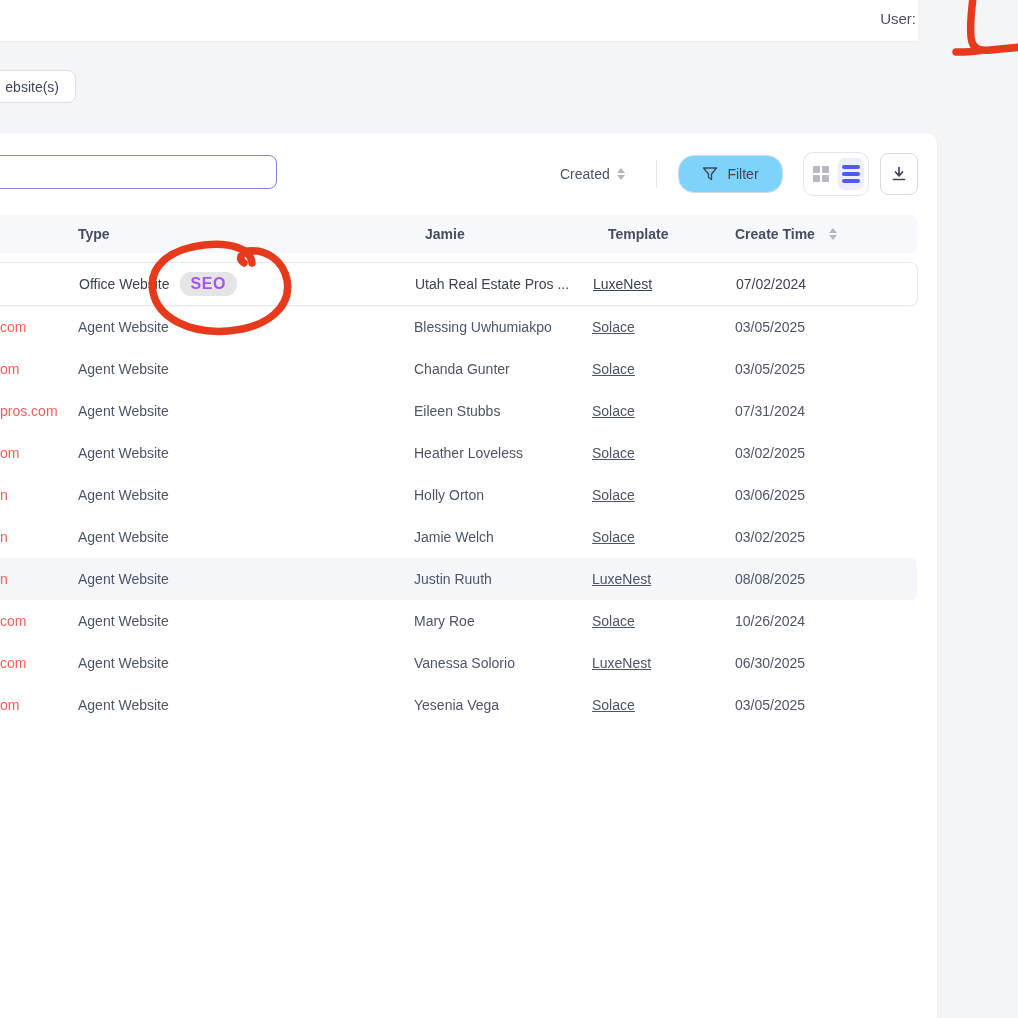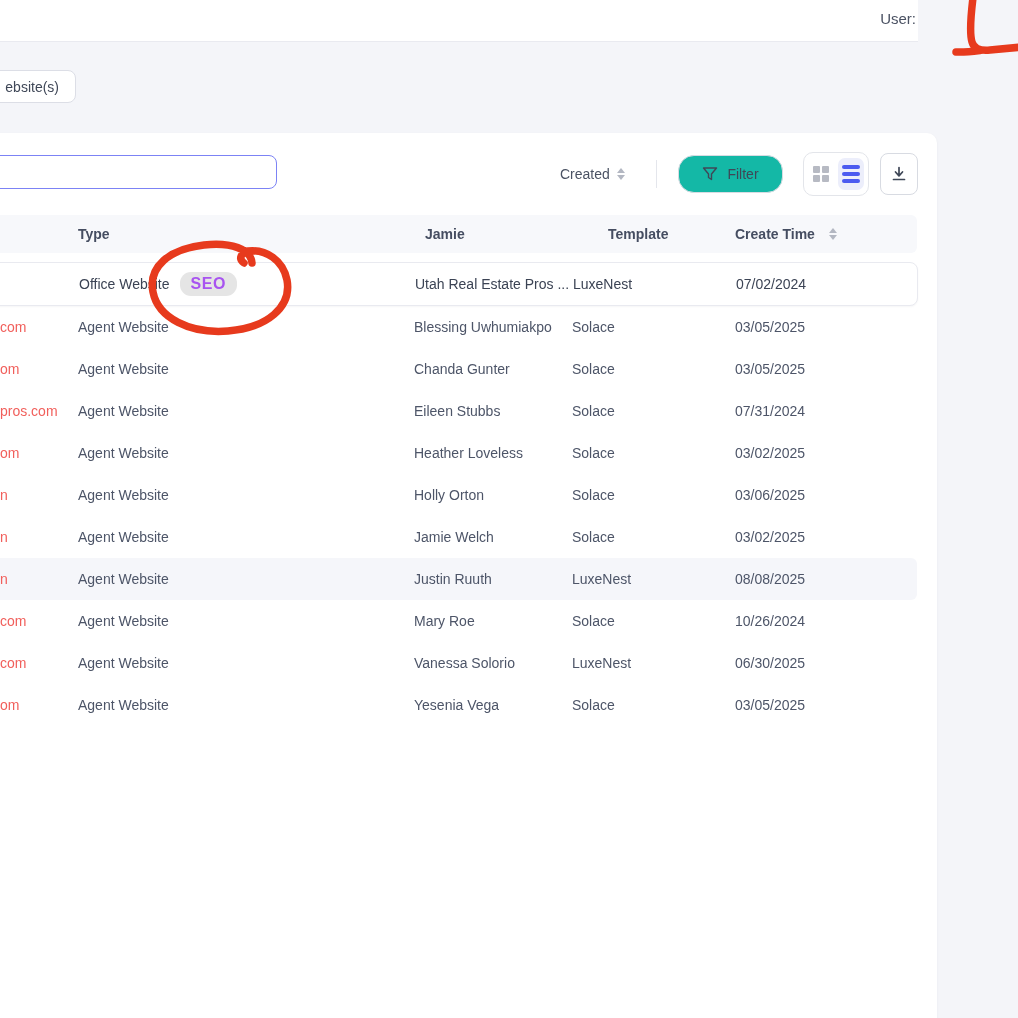--- a/index.html
+++ b/index.html
@@ -43,21 +43,21 @@
     font-size:14px; color:#4a5263; cursor:pointer;
   }
   .carets { display:flex; flex-direction:column; gap:2px; align-items:center; }
   .caret-up { width:0; height:0; border-left:4px solid transparent; border-right:4px solid transparent; border-bottom:5px solid #b3b7c2; }
   .caret-down { width:0; height:0; border-left:4px solid transparent; border-right:4px solid transparent; border-top:5px solid #b3b7c2; }
   .v-divider {
     position:absolute; left:696px; top:27px; width:1px; height:28px; background:#e4e6ec;
   }
   .filter-btn {
     position:absolute; left:718px; top:22px; width:105px; height:38px;
-    background:#14b8a6; border:1px solid #d8dbe2; border-radius:16px;
+    background:#7dd3fc; border:1px solid #d8dbe2; border-radius:16px;
     display:flex; align-items:center; justify-content:center; gap:9px;
     font-size:14px; color:#3f4757; cursor:pointer;
   }
   .view-toggle {
     position:absolute; left:843px; top:19px; width:66px; height:44px;
     background:#fff; border:1px solid #e3e5ea; border-radius:10px;
     display:flex; align-items:center; justify-content:center; gap:4px; padding:0 4px;
   }
   .seg { width:28px; height:32px; display:flex; align-items:center; justify-content:center; border-radius:7px; cursor:pointer; }
   .seg.active { background:#eceefb; }
@@ -84,21 +84,21 @@
   .trow { position:relative; height:42px; width:957px; }
   .trow.selected {
     height:44px; background:#ffffff; border:1px solid #e9eaf0; border-radius:8px;
     width:958px; box-shadow:0 1px 2px rgba(30,35,60,0.04);
   }
   .trow.hover { background:#f5f6fa; border-radius:6px; }
   .cell { position:absolute; top:50%; transform:translateY(-50%); font-size:14px; color:#4d5568; white-space:nowrap; }
   .cell.domain { left:40px; color:#f15f5b; text-decoration:none; cursor:pointer; }
   .cell.type { left:118px; display:flex; align-items:center; gap:10px; }
   .cell.owner { left:454px; }
-  .cell.template { left:612px; }
+  .cell.template { left:632px;text-decoration:underline; }
   .cell.created { left:775px; }
   .trow.selected .cell { color:#3b4354; }
   .badge-seo {
     background:#e5e5e5; color:#a854f0; font-size:16px; font-weight:700;
     letter-spacing:0.5px; border-radius:11px; padding:4px 11px; line-height:1;
   }
   .annotation-layer { position:absolute; left:0; top:0; width:1018px; height:1018px; pointer-events:none; z-index:50; }
   svg.icon { display:block; }
 </style>
 </head>

